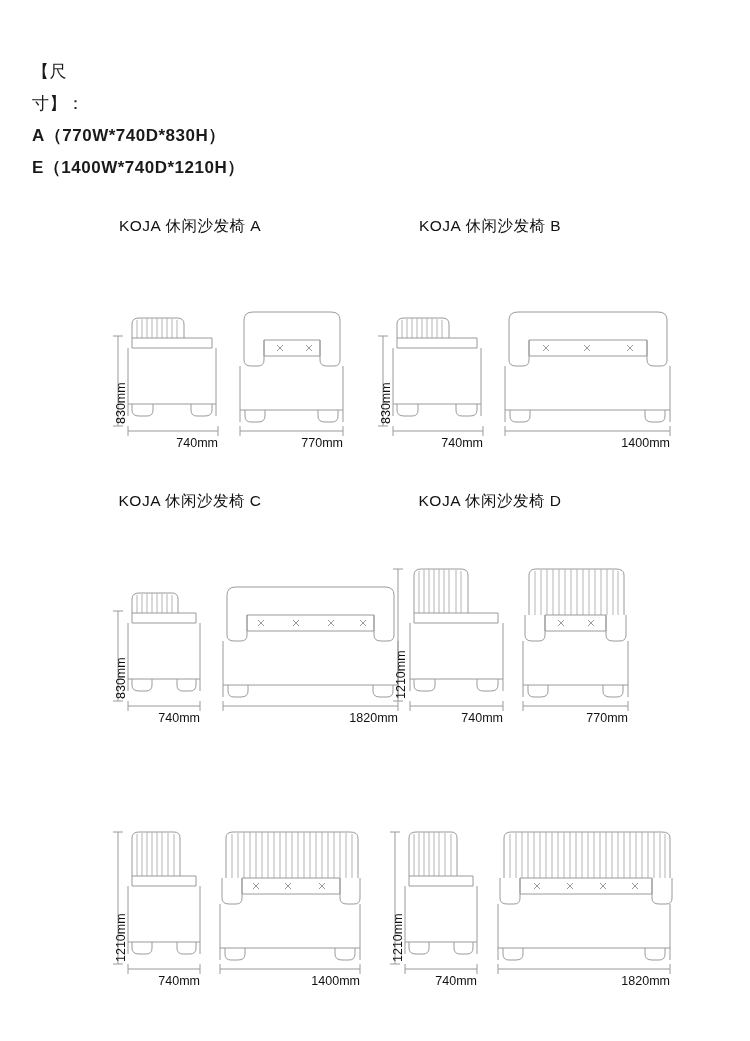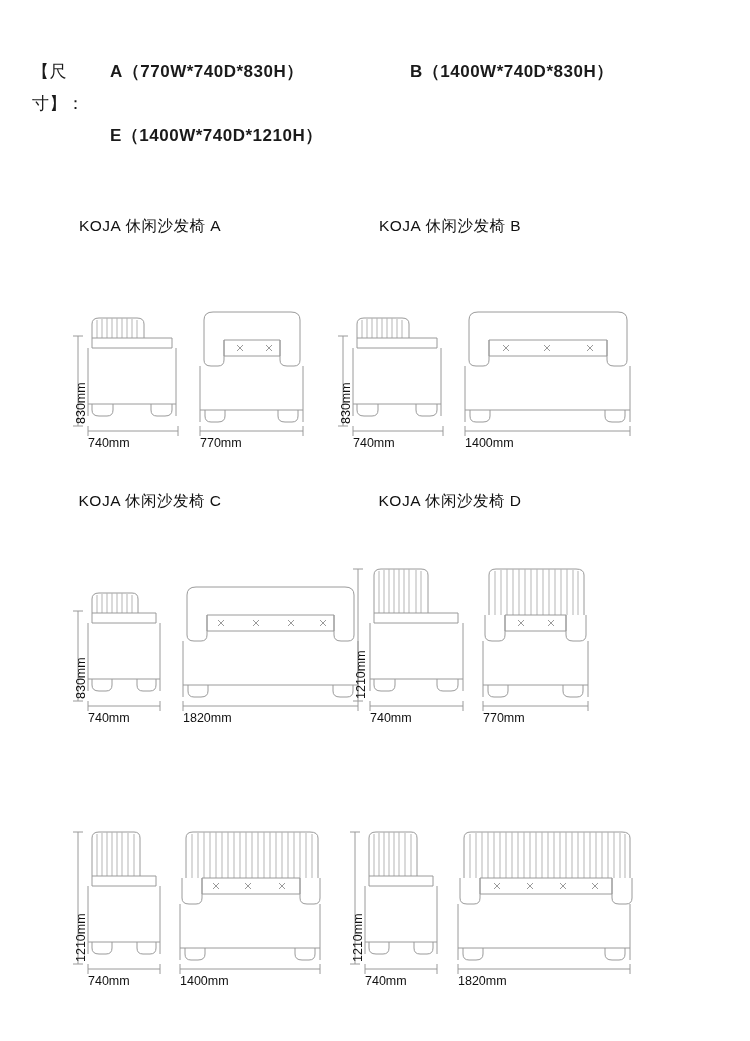--- a/index.html
+++ b/index.html
@@ -11,33 +11,34 @@
     position:relative;
     overflow:hidden;
   }
   .spec-block{
     position:absolute;
     left:32px; top:56px;
     font-size:17px;
     line-height:32px;
     letter-spacing:0.5px;
   }
-  .spec-row{display:flex;}
+  .spec-row{display:flex;flex-direction:column;}
   .spec-label{width:78px;flex:none;}
   .spec-indent{width:78px;flex:none;}
   .spec-col{width:300px;flex:none;font-weight:bold;}
 
   .grid{
     position:absolute;
     left:0; top:196px;
     width:750px;
   }
   .row{
     display:flex;
     width:600px;
+    margin-left:40px;
   }
   .cell{
     width:375px;
     height:275px;
     position:relative;
   }
   .cell-title{
     position:absolute;
     top:20px;
     width:100%;
@@ -57,32 +58,31 @@
     font-size:12.5px;
     color:#111;
     transform:rotate(-90deg);
     transform-origin:left top;
     white-space:nowrap;
   }
   .hlabel{
     position:absolute;
     font-size:12.5px;
     color:#111;
-    text-align:left;
+    text-align:right;
     white-space:nowrap;
   }
 </style>
 </head>
 <body>
 
 <div class="spec-block">
   <div class="spec-row">
     <span class="spec-label">【尺寸】：</span>
     <span class="spec-col">A（770W*740D*830H）</span>
-    <span class="spec-col">B（1400W*740D*830H）</span>
   </div>
   <div class="spec-row">
     <span class="spec-indent"></span>
     <span class="spec-col">E（1400W*740D*1210H）</span>
   </div>
 </div>
 
 <div class="grid">
 
   <div class="row">

